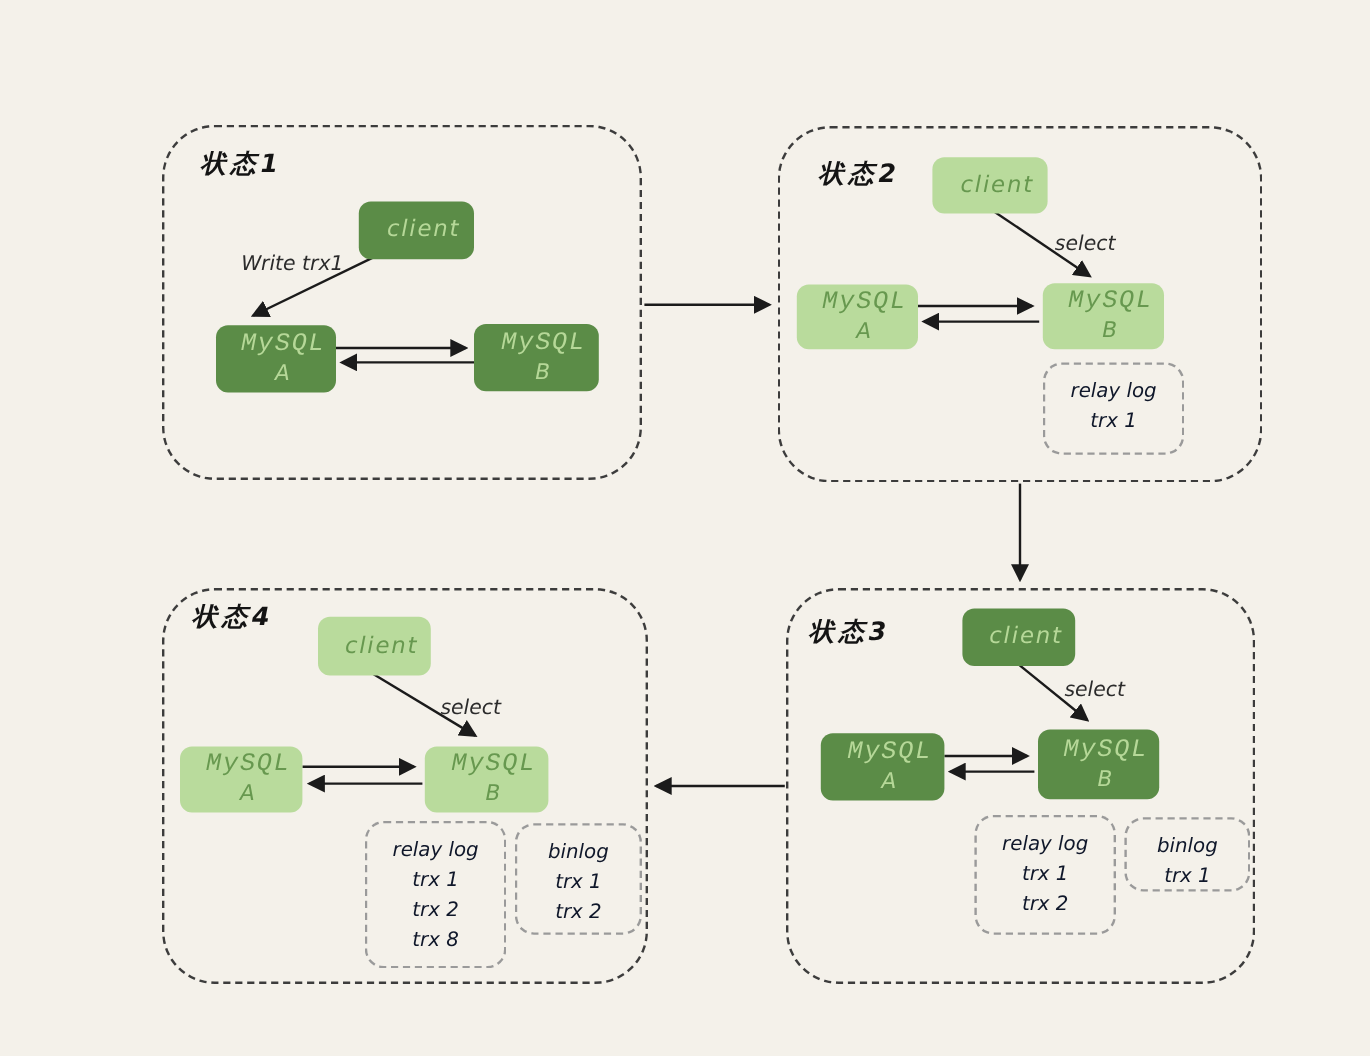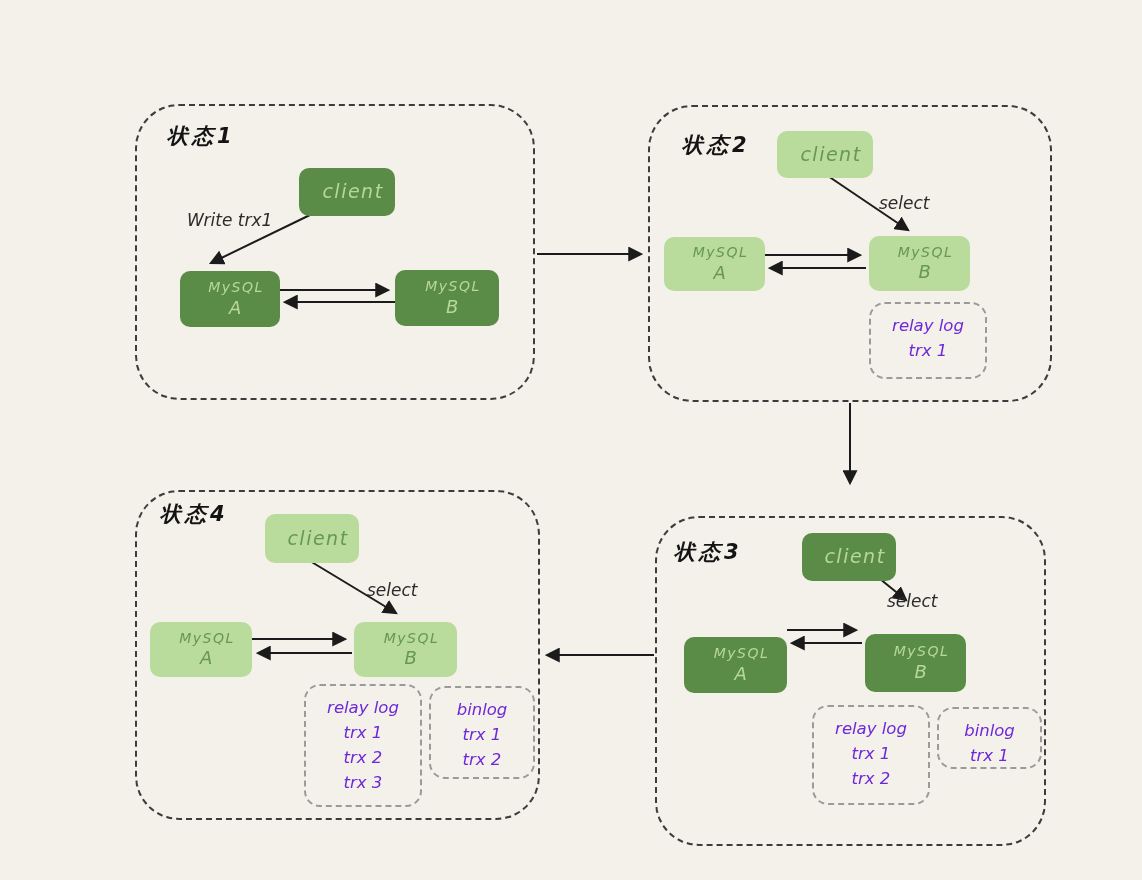--- a/index.html
+++ b/index.html
@@ -35,36 +35,36 @@
     flex-direction: column;
     align-items: center;
     justify-content: center;
     font-style: italic;
     letter-spacing: 1.5px;
     line-height: 1.25;
     padding-left: 12px;
   }
   .node.dark  { background: #5b8c47; color: #b6d898; }
   .node.light { background: #b9db9c; color: #67984f; }
-  .node .nm  { font-size: 14px; }
+  .node .nm  { font-size: 21px; font-family: Liberation Mono, monospace; }
   .node .sub { font-size: 18px; }
   .client-node { font-size: 19px; }
   .edge-label {
     position: absolute;
     font-size: 17px;
     font-style: italic;
     color: #2b2b2b;
     white-space: nowrap;
   }
   .logbox {
     position: absolute;
     border: 2px dashed #9a9a9a;
     border-radius: 16px;
     text-align: center;
-    color: #6d28d9;
+    color: #0f172a;
     font-size: 16.5px;
     font-style: italic;
     line-height: 25px;
     padding-top: 9px;
     background: transparent;
   }
   #arrows {
     position: absolute;
     left: 0; top: 0;
     width: 1142px; height: 880px;
@@ -103,21 +103,21 @@
     <line x1="537" y1="242" x2="641" y2="242" marker-end="url(#ah)"></line>
     <line x1="850" y1="391" x2="850" y2="471" marker-end="url(#ah)"></line>
     <line x1="654" y1="643" x2="547" y2="643" marker-end="url(#ah)"></line>
   </svg>
 
   <section class="panel" style="left:135px; top:92px; width:400px; height:296px;">
     <div class="panel-title" style="left:30px; top:16px;">状态1</div>
     <div class="node dark client-node" style="left:162px; top:62px; width:96px; height:48px;">
       <span>client</span>
     </div>
-    <div class="edge-label" style="left:50px; top:104px;">Write trx1</div>
+    <div class="edge-label" style="left:64px; top:104px;">Write trx1</div>
     <div class="node dark" style="left:43px; top:165px; width:100px; height:56px;">
       <span class="nm">MySQL</span>
       <span class="sub">A</span>
     </div>
     <div class="node dark" style="left:258px; top:164px; width:104px; height:56px;">
       <span class="nm">MySQL</span>
       <span class="sub">B</span>
     </div>
   </section>
 
@@ -134,21 +134,21 @@
     <div class="node light" style="left:219px; top:129px; width:101px; height:55px;">
       <span class="nm">MySQL</span>
       <span class="sub">B</span>
     </div>
     <div class="logbox" style="left:219px; top:195px; width:118px; height:77px;">
       <div>relay log</div>
       <div>trx 1</div>
     </div>
   </section>
 
-  <section class="panel" style="left:655px; top:504px; width:391px; height:330px;">
+  <section class="panel" style="left:655px; top:478px; width:391px; height:330px;">
     <div class="panel-title" style="left:17px; top:20px;">状态3</div>
     <div class="node dark client-node" style="left:145px; top:15px; width:94px; height:48px;">
       <span>client</span>
     </div>
     <div class="edge-label" style="left:230px; top:73px;">select</div>
     <div class="node dark" style="left:27px; top:119px; width:103px; height:56px;">
       <span class="nm">MySQL</span>
       <span class="sub">A</span>
     </div>
     <div class="node dark" style="left:208px; top:116px; width:101px; height:58px;">
@@ -177,21 +177,21 @@
       <span class="sub">A</span>
     </div>
     <div class="node light" style="left:217px; top:130px; width:103px; height:55px;">
       <span class="nm">MySQL</span>
       <span class="sub">B</span>
     </div>
     <div class="logbox" style="left:167px; top:192px; width:118px; height:123px;">
       <div>relay log</div>
       <div>trx 1</div>
       <div>trx 2</div>
-      <div>trx 3</div>
+      <div>trx 8</div>
     </div>
     <div class="logbox" style="left:292px; top:194px; width:106px; height:93px;">
       <div>binlog</div>
       <div>trx 1</div>
       <div>trx 2</div>
     </div>
   </section>
 
 </div>
 

